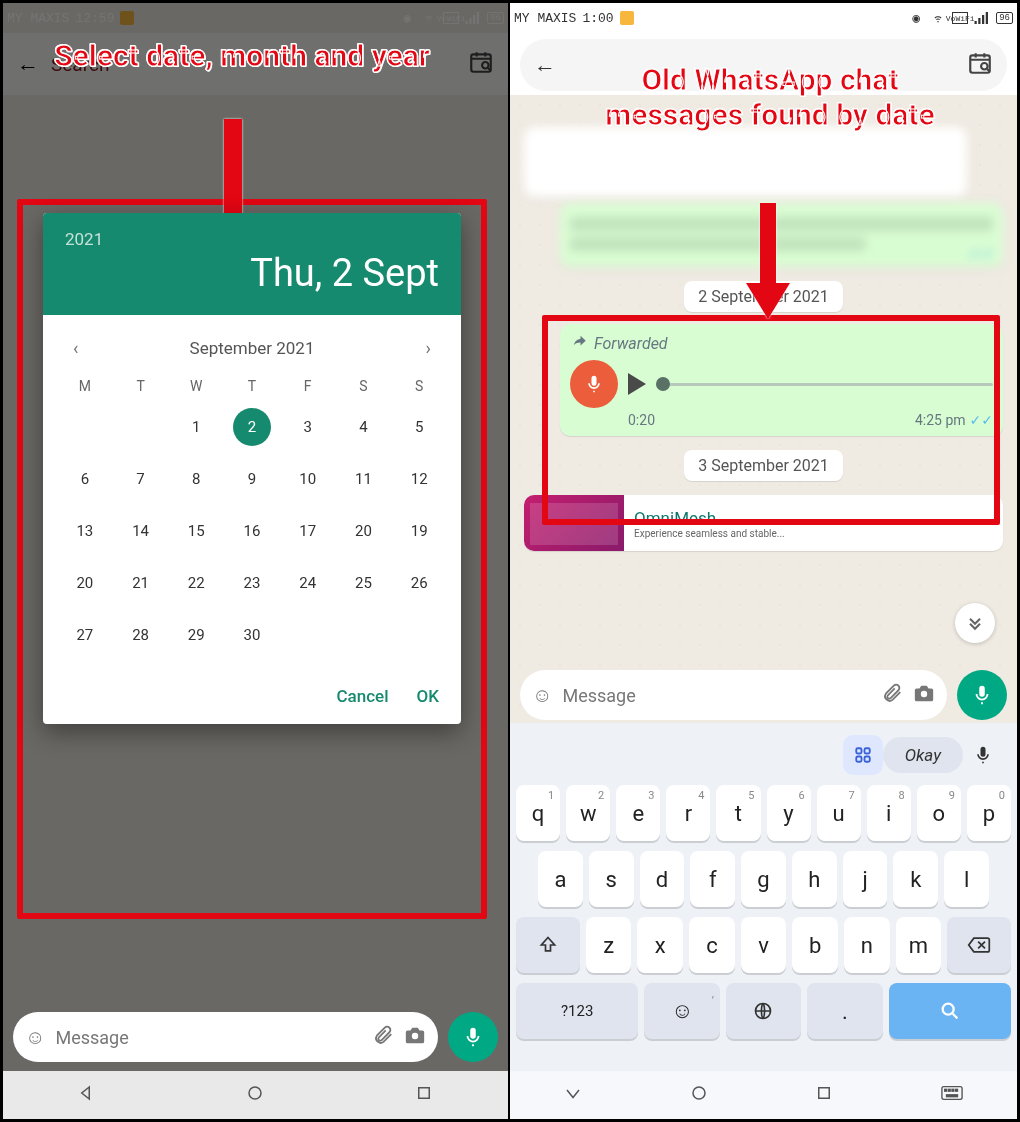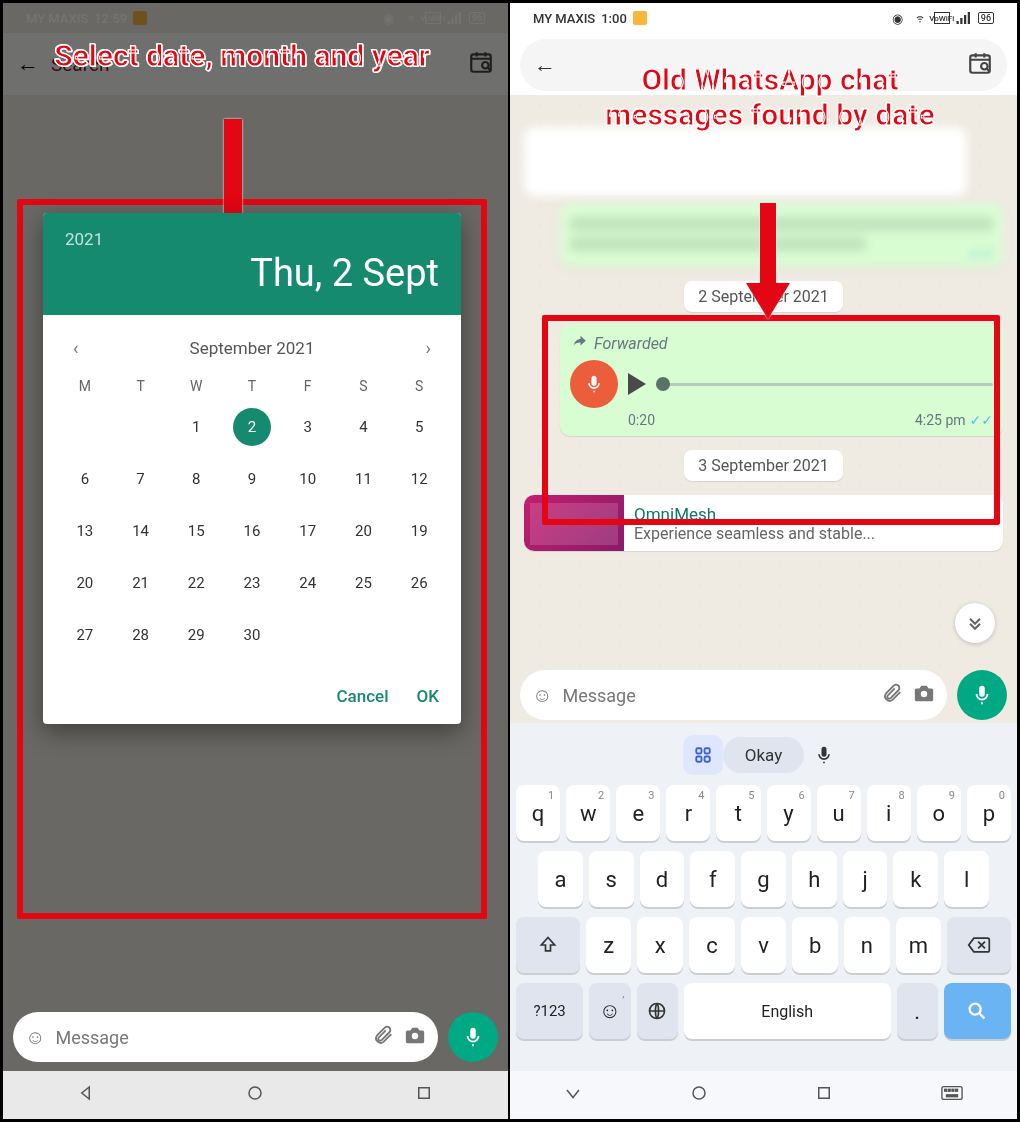--- a/index.html
+++ b/index.html
@@ -2,21 +2,21 @@
 <html><head>
 <meta charset="utf-8">
 <style>
   * { box-sizing: border-box; margin: 0; padding: 0; }
   body { font-family: -apple-system, BlinkMacSystemFont, "Segoe UI", Roboto, sans-serif; background: #fff; width: 1020px; height: 1122px; border: 3px solid #000; display: flex; }
   .panel { width: 507px; height: 1116px; position: relative; overflow: hidden; }
   .panel-left { background: #eae6dd; border-right: 2px solid #000; }
   .panel-right { background: #fff; }
 
   
-  .status { height: 30px; display: flex; align-items: center; justify-content: space-between; padding: 0 23px; font-size: 13px; font-weight: 500; }
+  .status { height: 30px; display: flex; align-items: center; justify-content: space-between; padding: 0 4px; font-size: 13px; font-weight: 500; font-family: Liberation Mono, monospace; }
   .status-left { display:flex; align-items:center; gap:6px; }
   .status-time { font-size:13px; }
   .sim-chip { width:14px; height:14px; background:#f6b73c; border-radius:2px; display:inline-block; }
   .status-right { display: flex; gap: 6px; align-items:center; }
   .sicon { width:16px; height:12px; display:inline-flex; align-items:center; justify-content:center; }
   .batt { border:1px solid currentColor; border-radius:2px; font-size:9px; padding:0 2px; }
 
   
   .dim-layer { position:absolute; inset:0; background:rgba(0,0,0,0.55); z-index:5; }
   .behind { position:absolute; inset:0; filter: blur(0px); }
@@ -81,28 +81,28 @@
   .track { flex:1; height:3px; background:#b7c8bd; position:relative; border-radius:2px; }
   .track .dot { width:14px; height:14px; background:#5a7166; border-radius:50%; position:absolute; left:0; top:-6px; }
   .voice-meta { display:flex; justify-content:space-between; font-size:14px; color:#667781; margin-top:4px; padding-left:58px; }
   .ticks { color:#53bdeb; margin-left:4px; }
 
   .ad-card { background:#fff; border-radius:10px; margin:6px 14px; display:flex; align-items:center; overflow:hidden; box-shadow:0 1px 1px rgba(0,0,0,0.1); }
   .ad-img { width:100px; height:56px; background:linear-gradient(135deg,#c41e6f,#8a1a6a); position:relative; }
   .ad-img::after{ content:""; position:absolute; inset:8px 6px 6px 6px; background:rgba(255,255,255,0.15);}
   .ad-txt { padding:6px 10px; }
   .ad-title { font-size:17px; color:#0f766e; }
-  .ad-sub { font-size:16px; color:#666; }
+  .ad-sub { font-size:10px; color:#666; }
   .scroll-fab { position:absolute; right:22px; top:600px; width:40px; height:40px; border-radius:50%; background:#fff; box-shadow:0 1px 4px rgba(0,0,0,0.2); display:flex; align-items:center; justify-content:center; color:#666; z-index:4; font-size:18px;}
 
   .compose-right { position:absolute; bottom:398px; left:10px; right:10px; height:52px; display:flex; align-items:center; gap:10px; z-index:4; }
 
   
   .kbd { position:absolute; bottom:48px; left:0; right:0; height:348px; background:#eef1f6; z-index:4; padding:6px 6px 4px; }
-  .kbd-sugrow { display:flex; align-items:center; justify-content:center; padding:6px 8px 10px; }
+  .kbd-sugrow { display:flex; align-items:center; justify-content:flex-end; padding:6px 8px 10px;font-style:italic; }
   .sug-chip { background:#dfe4ee; border-radius:20px; padding:8px 22px; font-size:17px; color:#333; }
   .apps-btn { width:40px; height:40px; border-radius:10px; background:#dfe7ff; display:flex; align-items:center; justify-content:center; color:#3a62d6; font-size:18px; }
   .mic-btn { width:40px; height:40px; display:flex; align-items:center; justify-content:center; font-size:18px; color:#333; }
   .krow { display:flex; gap:6px; justify-content:center; margin-bottom:10px; }
   .key { background:#fff; border-radius:8px; box-shadow:0 2px 0 rgba(0,0,0,0.15); height:56px; flex:1; display:flex; align-items:center; justify-content:center; font-size:22px; color:#222; position:relative; }
   .key .sup { position:absolute; top:4px; right:6px; font-size:11px; color:#888; }
   .key-wide { flex:1.4; }
   .key-alt { background:#dfe4ee; }
   .key-space { flex:4; font-size:16px; }
   .key-search { background:#6ab4f4; color:#fff; }
@@ -445,21 +445,20 @@
       </div>
     <div class="krow">
       <div class="key key-alt" style="flex:1.3; font-size:15px;">?123</div>
       <div class="key key-alt" style="flex:0.8;">☺<span class="sup">,</span></div>
       <div class="key key-alt" style="flex:0.8;">
           <svg width="20" height="20" viewBox="0 0 24 24" fill="none" stroke="#333" stroke-width="2">
             <circle cx="12" cy="12" r="9"></circle>
             <path d="M3 12h18M12 3c2.5 3 2.5 15 0 18M12 3c-2.5 3-2.5 15 0 18"></path>
           </svg>
         </div>
-      <div class="key key-space">English</div>
       <div class="key key-alt" style="flex:0.8;">.</div>
       <div class="key key-search" style="flex:1.3;">
           <svg width="22" height="22" viewBox="0 0 24 24" fill="none" stroke="#fff" stroke-width="2.5">
             <circle cx="10" cy="10" r="6"></circle>
             <path d="M20 20l-5-5"></path>
           </svg>
         </div>
     </div>
   </div>
 

